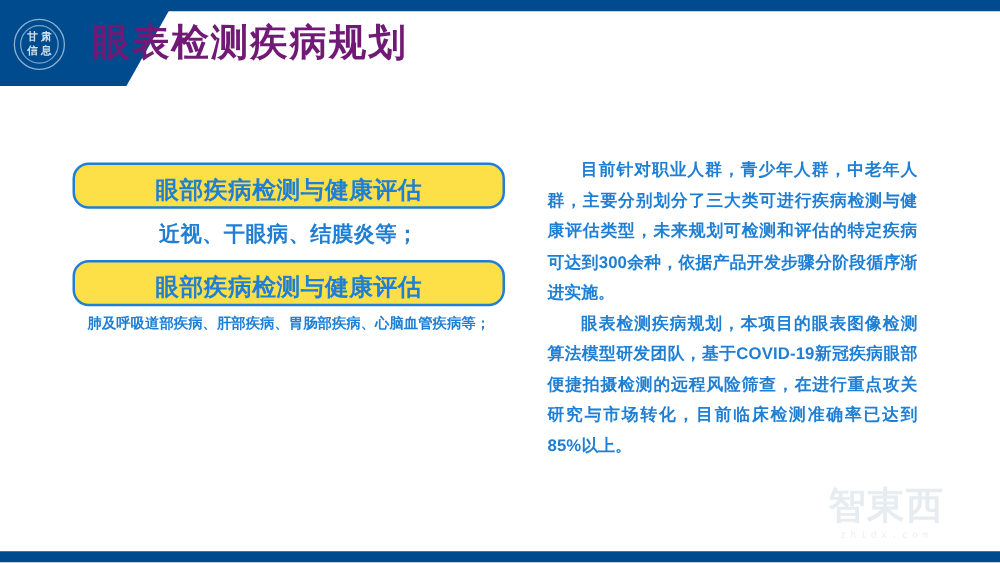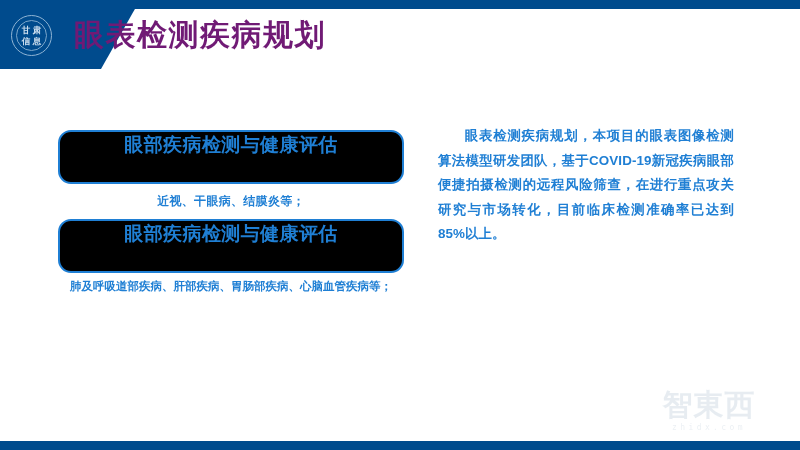--- a/index.html
+++ b/index.html
@@ -66,34 +66,34 @@
   }
 
   
   .left-col {
     position: absolute; left: 58px; top: 130px;
     width: 346px;
   }
   .cat-box {
     border: 2px solid #1f7fd4;
     border-radius: 13px;
-    height: 54px;
-    display: flex; align-items: flex-start; justify-content: center;
-    background: #000000;
+    height: 37px;
+    display: flex; align-items: flex-end; justify-content: center;
+    background: #fde047;
   }
   .cat-box .cat-label {
     font-size: 19px;
     font-weight: bold;
     color: #1f7fd4;
     letter-spacing: 0.4px;
     white-space: nowrap;
   }
   .cat-caption {
     text-align: center;
-    font-size: 12px;
+    font-size: 17px;
     font-weight: bold;
     color: #1f7fd4;
     letter-spacing: 0.3px;
     margin: 9px 0 9px 0;
     white-space: nowrap;
   }
   .cat-caption.wide {
     margin-top: 6px;
     margin-bottom: 0;
     letter-spacing: 0px;
@@ -178,20 +178,21 @@
 
 
     <div class="cat-box">
       <span class="cat-label">眼部疾病检测与健康评估</span>
     </div>
     <div class="cat-caption wide">肺及呼吸道部疾病、肝部疾病、胃肠部疾病、心脑血管疾病等；</div>
 
   </div>
 
   <div class="right-col">
+    <p class="para">目前针对职业人群，青少年人群，中老年人群，主要分别划分了三大类可进行疾病检测与健康评估类型，未来规划可检测和评估的特定疾病可达到300余种，依据产品开发步骤分阶段循序渐进实施。</p>
     <p class="para">眼表检测疾病规划，本项目的眼表图像检测算法模型研发团队，基于COVID-19新冠疾病眼部便捷拍摄检测的远程风险筛查，在进行重点攻关研究与市场转化，目前临床检测准确率已达到85%以上。</p>
   </div>
 
   <div class="watermark">
     <div class="wm-mark">智東西</div>
     <div class="wm-url">zhidx.com</div>
   </div>
 
   <div class="footer-bar"></div>
 

